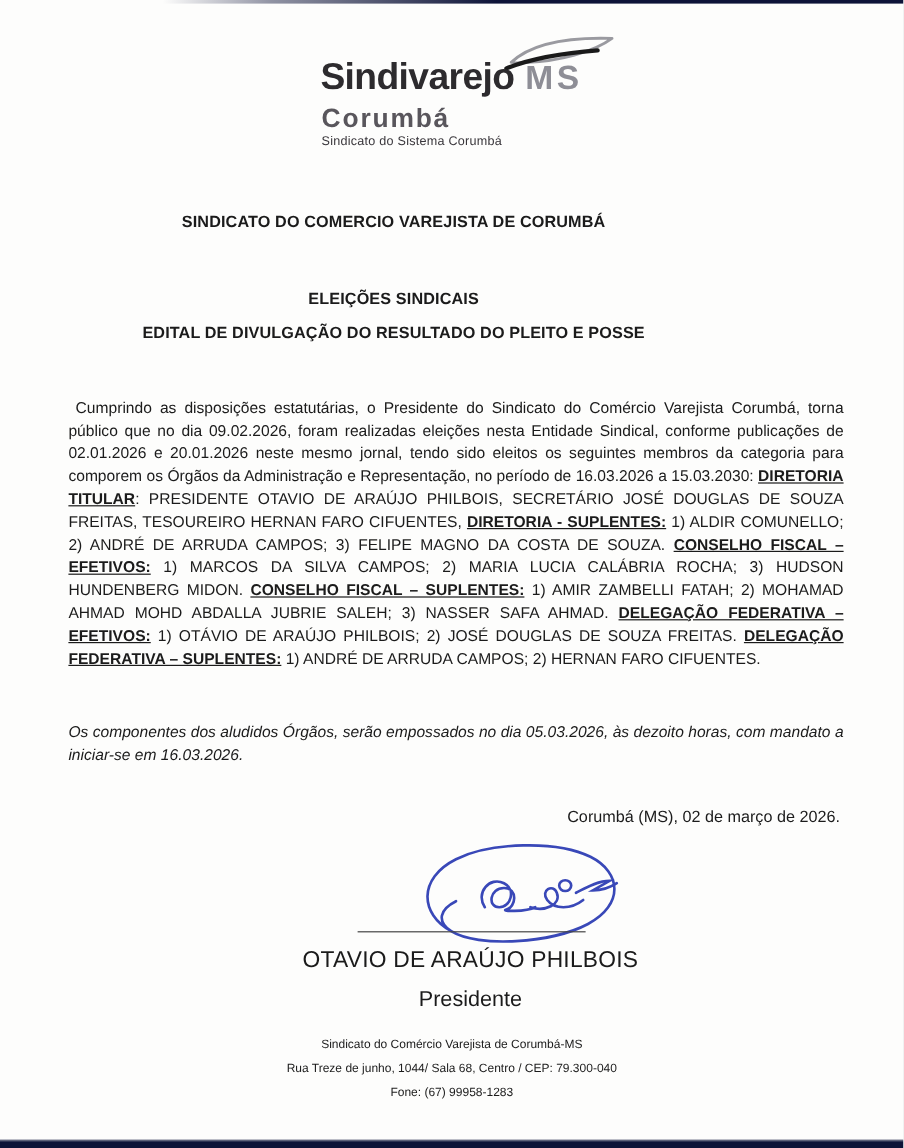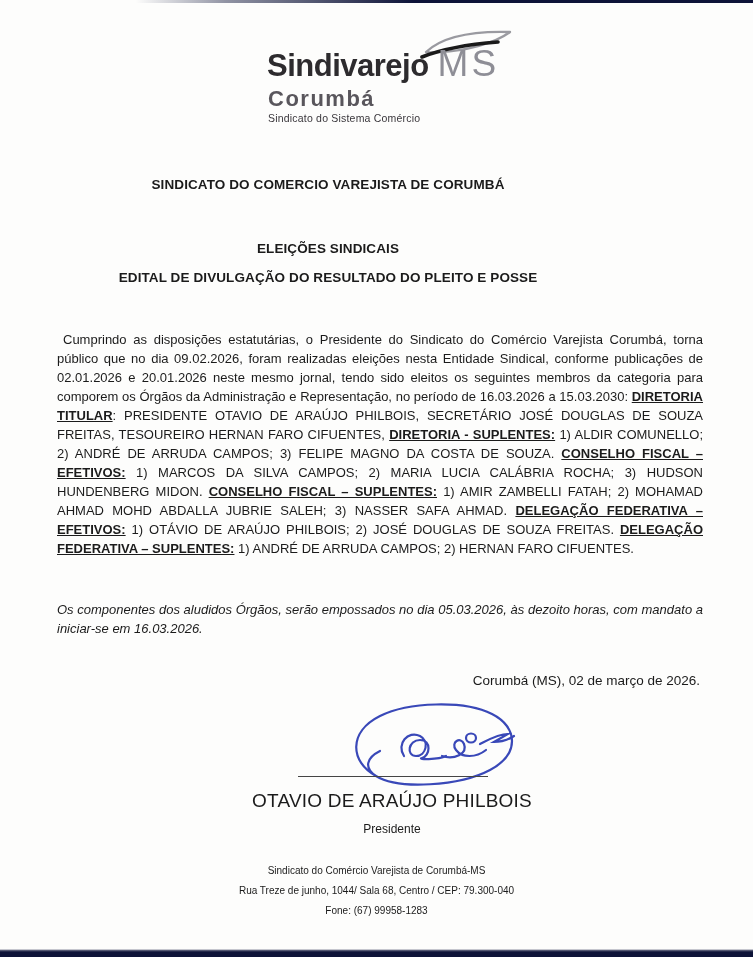--- a/index.html
+++ b/index.html
@@ -19,21 +19,21 @@
   }
   .band-bottom{
     position:absolute;bottom:0;left:0;right:0;height:8px;
     background:linear-gradient(0deg, #0d1338 62%, rgba(13,19,56,.75) 80%, rgba(13,19,56,0) 100%);
   }
   
   .logo{position:absolute;left:267px;top:30px;width:260px;height:100px;}
   .logo .leaf{position:absolute;left:153px;top:0;width:95px;height:30px;}
   .brand-line{position:absolute;left:0;top:16px;white-space:nowrap;line-height:36px;}
   .brand{font-size:31px;font-weight:bold;letter-spacing:-0.5px;color:#2d2b2e;}
-  .brand-ms{font-size:37px;font-weight:normal;color:#8e8e96;margin-left:9px;letter-spacing:3px;}
+  .brand-ms{font-size:28px;font-weight:bold;color:#8e8e96;margin-left:9px;letter-spacing:3px;}
   .logo-city{position:absolute;left:1px;top:56px;font-size:22px;font-weight:bold;color:#59565c;letter-spacing:1.5px;}
   .logo-tagline{position:absolute;left:1px;top:82px;font-size:10.5px;color:#39363b;letter-spacing:.2px;}
   
   .h-center{position:absolute;left:0;width:656px;text-align:center;font-weight:bold;font-size:13.5px;letter-spacing:.1px;}
   .title-main{top:177px;}
   .title-sub1{top:241px;}
   .title-sub2{top:270px;}
   
   .para{
     position:absolute;left:57px;width:646px;
@@ -45,41 +45,41 @@
   .para .seg-b{font-weight:bold;}
   .para .seg-u{text-decoration:underline;}
   .date-line{
     position:absolute;right:53px;top:673px;
     font-size:13.5px;text-align:left;
   }
   
   .sig-scribble{position:absolute;left:342px;top:698px;width:180px;height:95px;}
   .sig-rule{position:absolute;left:298px;top:776px;width:190px;height:0;border-top:1.8px solid #454545;}
   .sig-name{position:absolute;left:242px;top:790px;width:300px;text-align:center;font-size:19px;letter-spacing:.2px;}
-  .sig-role{position:absolute;left:242px;top:822px;width:300px;text-align:center;font-size:12px;}
+  .sig-role{position:absolute;left:242px;top:822px;width:300px;text-align:center;font-size:18px;}
   
   .footer{position:absolute;left:0;top:861px;width:753px;text-align:center;font-size:10px;line-height:20px;}
 </style>
 </head>
 <body>
 
 <div class="page">
 
   <div class="band-top"></div>
 
   <div class="logo">
     <svg class="leaf" viewBox="0 0 95 30" aria-hidden="true">
       <path d="M6,22 C24,5 58,1 90,2 C74,14 44,21 20,22 C14,22.5 9,22.5 6,22 Z" fill="none" stroke="#9a9aa0" stroke-width="2.4" stroke-linejoin="round"></path>
       <path d="M2,27 C22,19 52,14 78,12" fill="none" stroke="#1a1a1a" stroke-width="3.6" stroke-linecap="round"></path>
     </svg>
     <div class="brand-line">
       <span class="brand">Sindivarejo</span><span class="brand-ms">MS</span>
     </div>
     <div class="logo-city">Corumbá</div>
-    <div class="logo-tagline">Sindicato do Sistema Comércio</div>
+    <div class="logo-tagline">Sindicato do Sistema Corumbá</div>
   </div>
 
   <div class="h-center title-main">SINDICATO DO COMERCIO VAREJISTA DE CORUMBÁ</div>
   <div class="h-center title-sub1">ELEIÇÕES SINDICAIS</div>
   <div class="h-center title-sub2">EDITAL DE DIVULGAÇÃO DO RESULTADO DO PLEITO E POSSE</div>
 
   <div class="para para1"><span>Cumprindo as disposições estatutárias, o Presidente do Sindicato do Comércio Varejista Corumbá, torna público que no dia 09.02.2026, foram realizadas eleições nesta Entidade Sindical, conforme publicações de 02.01.2026 e 20.01.2026 neste mesmo jornal, tendo sido eleitos os seguintes membros da categoria para comporem os Órgãos da Administração e Representação, no período de 16.03.2026 a 15.03.2030: </span><span class="seg-b seg-u">DIRETORIA TITULAR</span><span>:  PRESIDENTE OTAVIO DE ARAÚJO PHILBOIS, SECRETÁRIO JOSÉ DOUGLAS DE SOUZA FREITAS,  TESOUREIRO HERNAN FARO CIFUENTES,  </span><span class="seg-b seg-u">DIRETORIA -  SUPLENTES:</span><span> 1) ALDIR COMUNELLO; 2) ANDRÉ DE ARRUDA CAMPOS; 3) FELIPE MAGNO DA COSTA DE SOUZA. </span><span class="seg-b seg-u">CONSELHO FISCAL – EFETIVOS:</span><span> 1) MARCOS DA SILVA CAMPOS; 2) MARIA LUCIA CALÁBRIA ROCHA; 3) HUDSON HUNDENBERG MIDON. </span><span class="seg-b seg-u">CONSELHO FISCAL – SUPLENTES:</span><span> 1) AMIR ZAMBELLI FATAH; 2) MOHAMAD AHMAD MOHD ABDALLA JUBRIE SALEH; 3) NASSER SAFA AHMAD. </span><span class="seg-b seg-u">DELEGAÇÃO FEDERATIVA – EFETIVOS:</span><span> 1) OTÁVIO DE ARAÚJO PHILBOIS; 2) JOSÉ DOUGLAS DE SOUZA FREITAS. </span><span class="seg-b seg-u">DELEGAÇÃO FEDERATIVA – SUPLENTES:</span><span> 1) ANDRÉ DE ARRUDA CAMPOS; 2) HERNAN FARO CIFUENTES.</span></div>
   <div class="para para2">Os componentes dos aludidos Órgãos, serão empossados no dia 05.03.2026, às dezoito horas, com mandato a iniciar-se em 16.03.2026.</div>
 
   <div class="date-line">Corumbá (MS), 02 de março de 2026.</div>

